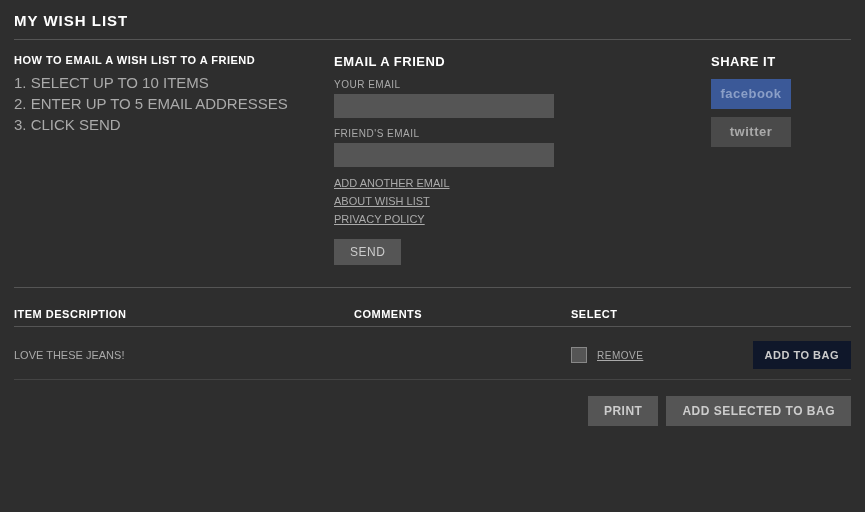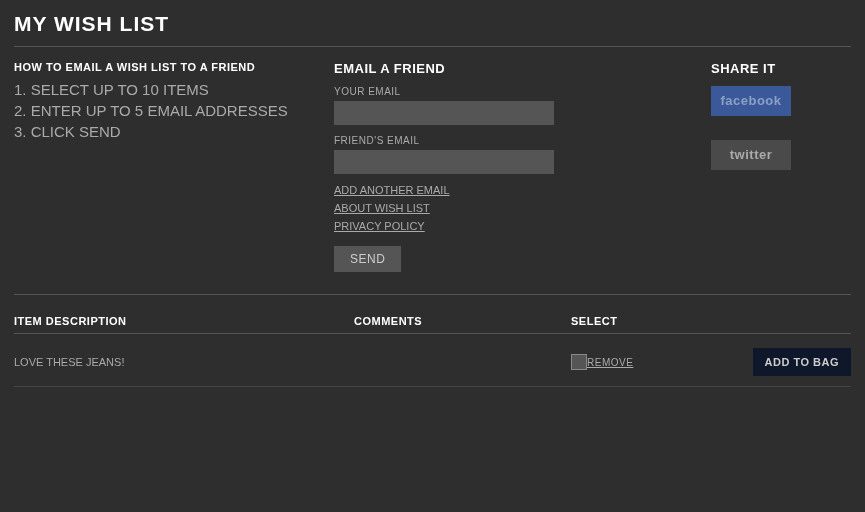--- a/index.html
+++ b/index.html
@@ -12,21 +12,21 @@
       font-size: 12px;
     }
     .page-container {
       width: 865px;
       min-height: 512px;
       background: #2e2e2e;
       padding: 12px 14px;
     }
     .page-title {
       color: #fff;
-      font-size: 21px;
+      font-size: 15px;
       font-weight: bold;
       letter-spacing: 1px;
       padding-bottom: 10px;
       border-bottom: 1px solid #555;
       margin-bottom: 14px;
     }
     .top-section {
       display: flex;
       flex-direction: row;
       width: 100%;
@@ -116,21 +116,21 @@
       font-size: 13px;
       font-weight: bold;
       letter-spacing: 0.5px;
       margin-bottom: 10px;
       text-transform: uppercase;
     }
     .social-btn {
       display: block;
       width: 80px;
       height: 30px;
-      margin-bottom: 24px;
+      margin-bottom: 8px;
       border: none;
       cursor: pointer;
       font-size: 13px;
       font-weight: bold;
       letter-spacing: 0.5px;
       color: #ccc;
       background: #555;
       text-align: center;
       line-height: 30px;
     }
@@ -213,20 +213,21 @@
     .item-col-comments {
       flex: 1;
       color: #aaa;
       font-size: 11px;
       text-transform: uppercase;
     }
     .item-col-select {
       flex: 0 0 100px;
       display: flex;
       align-items: center;
+      gap: 10px;
     }
     .item-checkbox {
       width: 16px;
       height: 16px;
       background: #555;
       border: none;
       cursor: pointer;
       appearance: none;
       -webkit-appearance: none;
       border: 1px solid #888;
@@ -350,14 +351,18 @@
         <input type="checkbox" class="item-checkbox" style="">
         <button class="remove-link">REMOVE</button>
       </div>
 
       <div class="item-col-actions">
         <button class="add-to-bag-btn">ADD TO BAG</button>
       </div>
     </div>
   </div>
 
+  <div class="footer-section">
+    <button class="print-btn">PRINT</button>
+    <button class="add-selected-btn">ADD SELECTED TO BAG</button>
+  </div>
 
 </div>
 
 </body></html>

